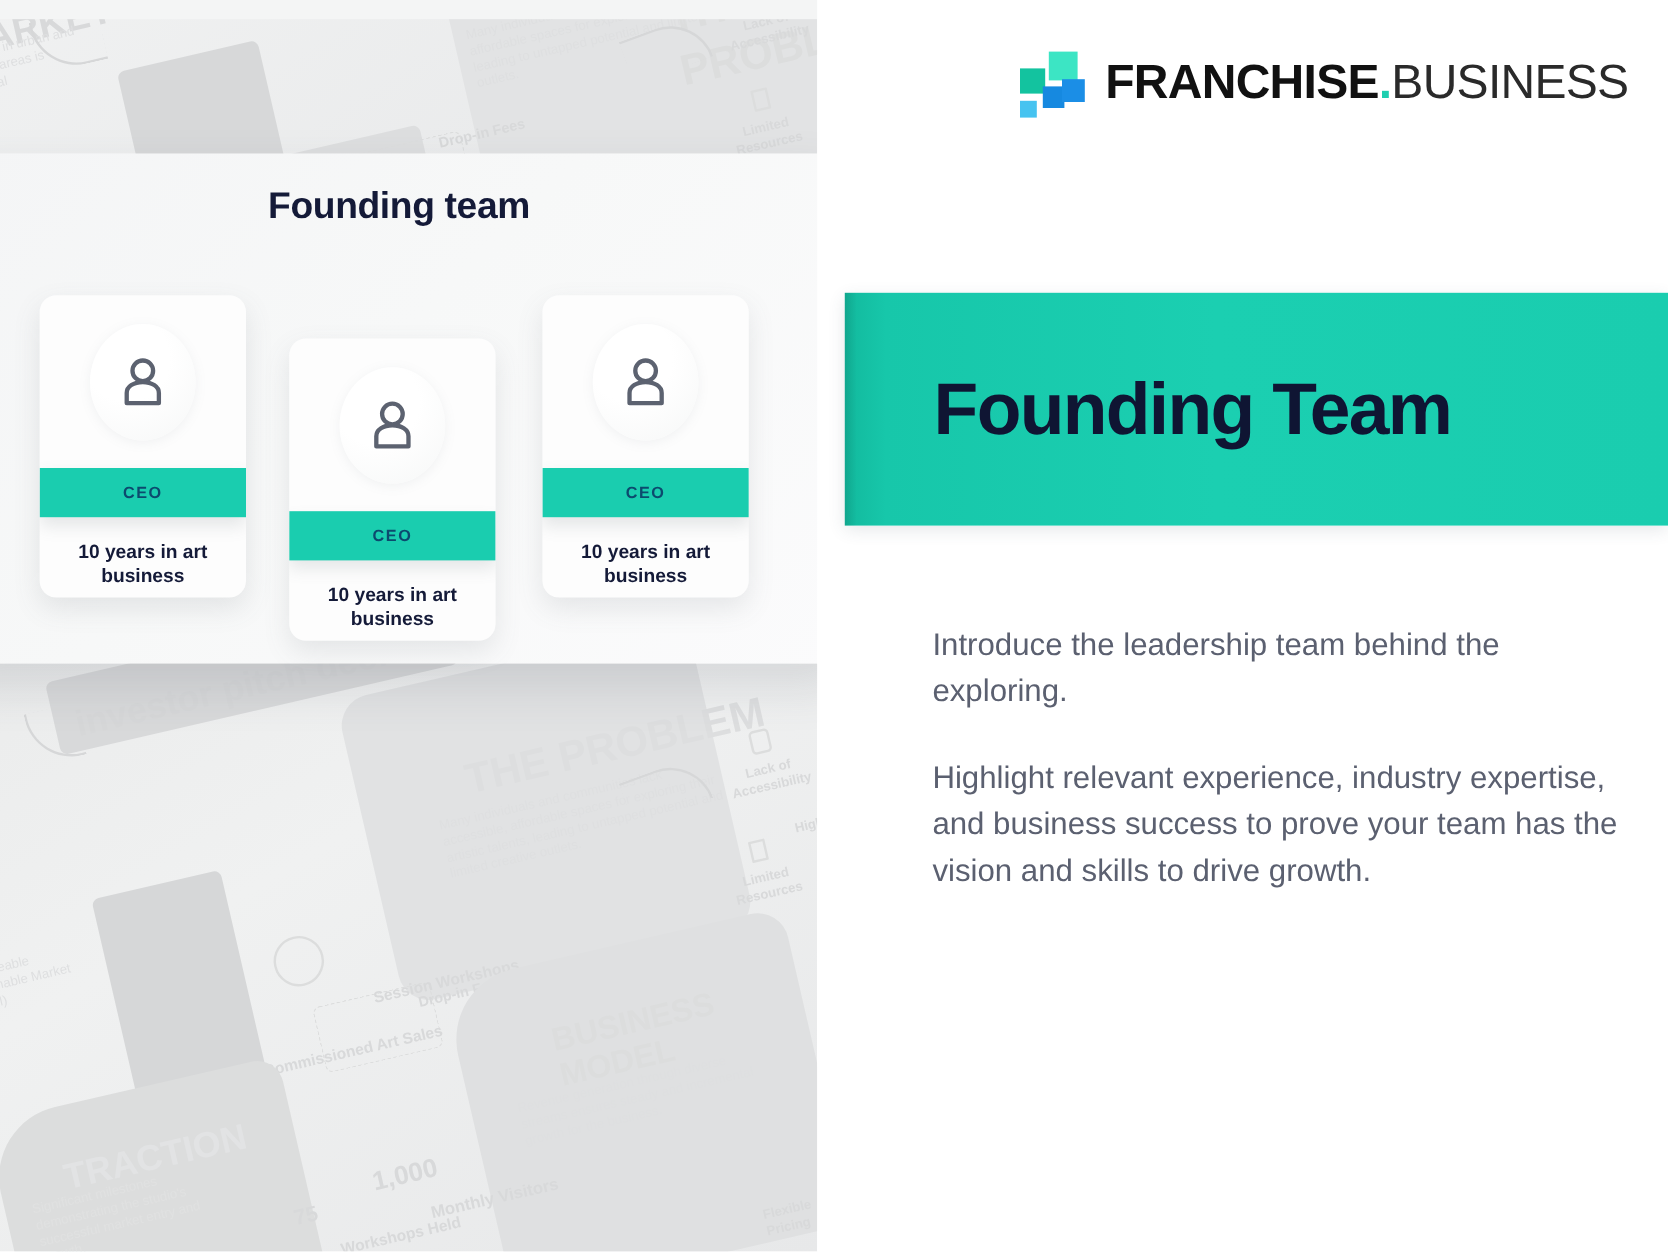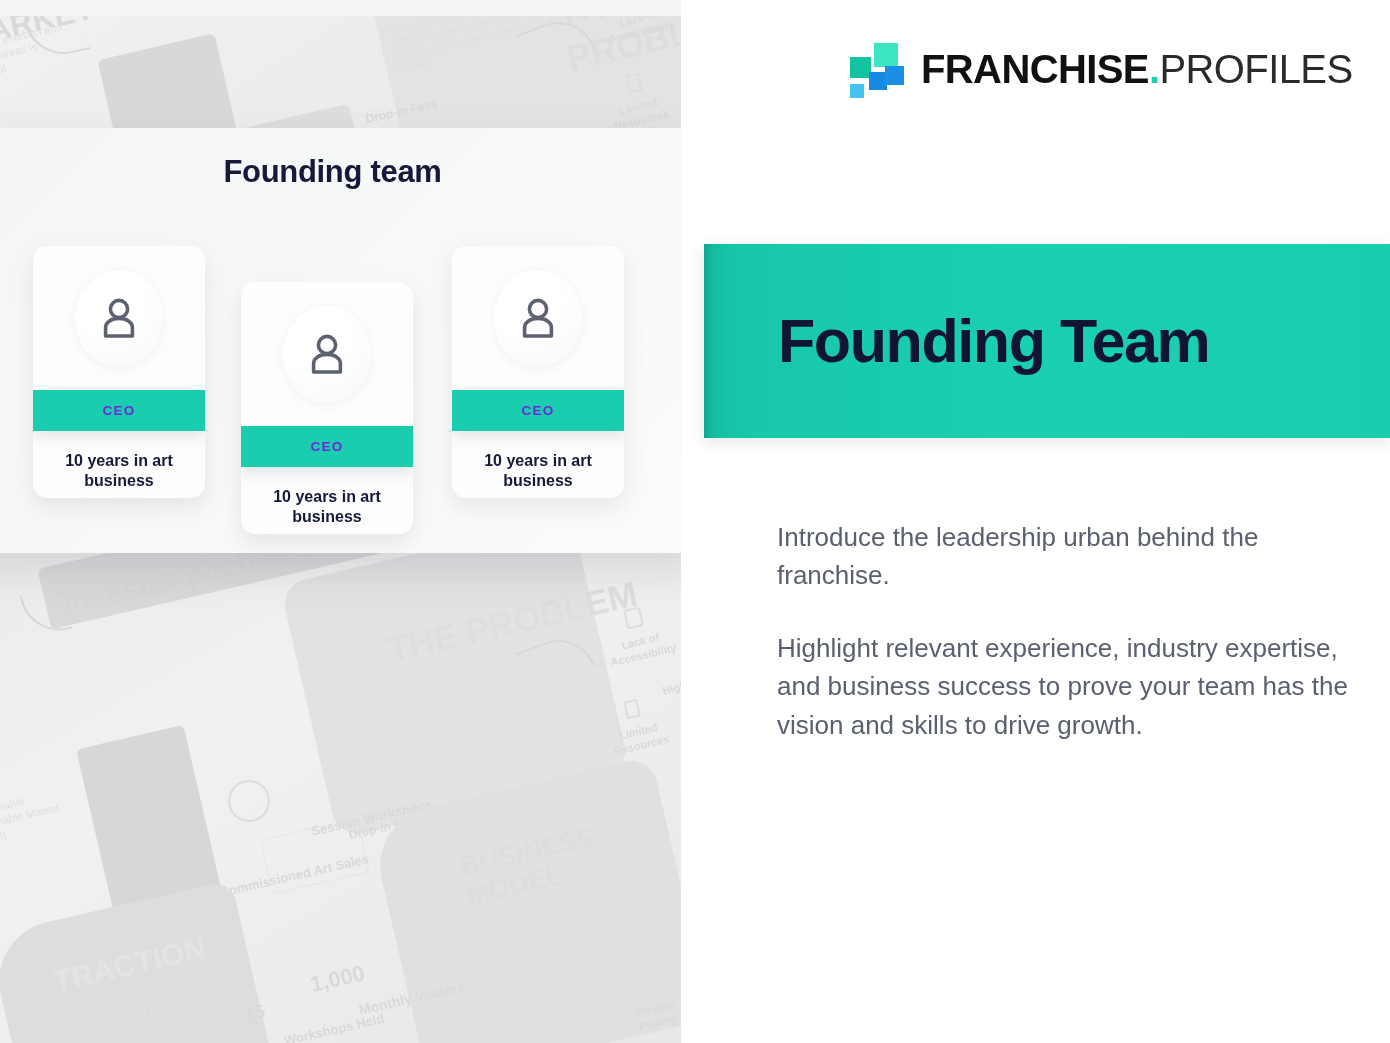--- a/index.html
+++ b/index.html
@@ -81,21 +81,21 @@
   }
   .team-avatar{
     border-radius:50%;
     background:radial-gradient(circle at 35% 30%,#ffffff 40%,#f6f7f7 100%);
     box-shadow:0 2px 10px rgba(130,140,150,0.10);
     display:flex; align-items:center; justify-content:center;
   }
   .team-role{
     width:100%;
     text-align:center;
-    color:#6d28d9;
+    color:#0c4a6e;
     font-weight:800;
     letter-spacing:1.3px;
     box-shadow:0 7px 13px rgba(100,110,120,0.16);
   }
   .team-desc{
     text-align:center;
     font-weight:800;
     color:#141a38;
     line-height:1.28;
     padding:0 10px;
@@ -260,24 +260,24 @@
 <div id="right-panel">
 
   <div id="logo">
     <span id="logo-mark">
       <i style="left:2px;  top:17px; width:21px; height:21px; background:#13c39f;"></i>
       <i style="left:26px; top:3px;  width:24px; height:24px; background:#3ce5c4;"></i>
       <i style="left:21px; top:32px; width:18px; height:18px; background:#1689e0;"></i>
       <i style="left:37px; top:26px; width:19px; height:19px; background:#1b8ee6;"></i>
       <i style="left:2px;  top:44px; width:14px; height:14px; background:#46c3f0;"></i>
     </span>
-    <span id="logo-text"><span class="brand-strong">FRANCHISE</span><span class="brand-dot">.</span><span class="brand-light">PROFILES</span></span>
+    <span id="logo-text"><span class="brand-strong">FRANCHISE</span><span class="brand-dot">.</span><span class="brand-light">BUSINESS</span></span>
   </div>
 
   <div id="title-banner">
     <h1 id="page-title">Founding Team</h1>
   </div>
 
   <div id="body-copy">
-    <p>Introduce the leadership urban behind the franchise.</p>
+    <p>Introduce the leadership team behind the exploring.</p>
     <p>Highlight relevant experience, industry expertise, and business success to prove your team has the vision and skills to drive growth.</p>
   </div>
 </div>
 
 </body></html>

